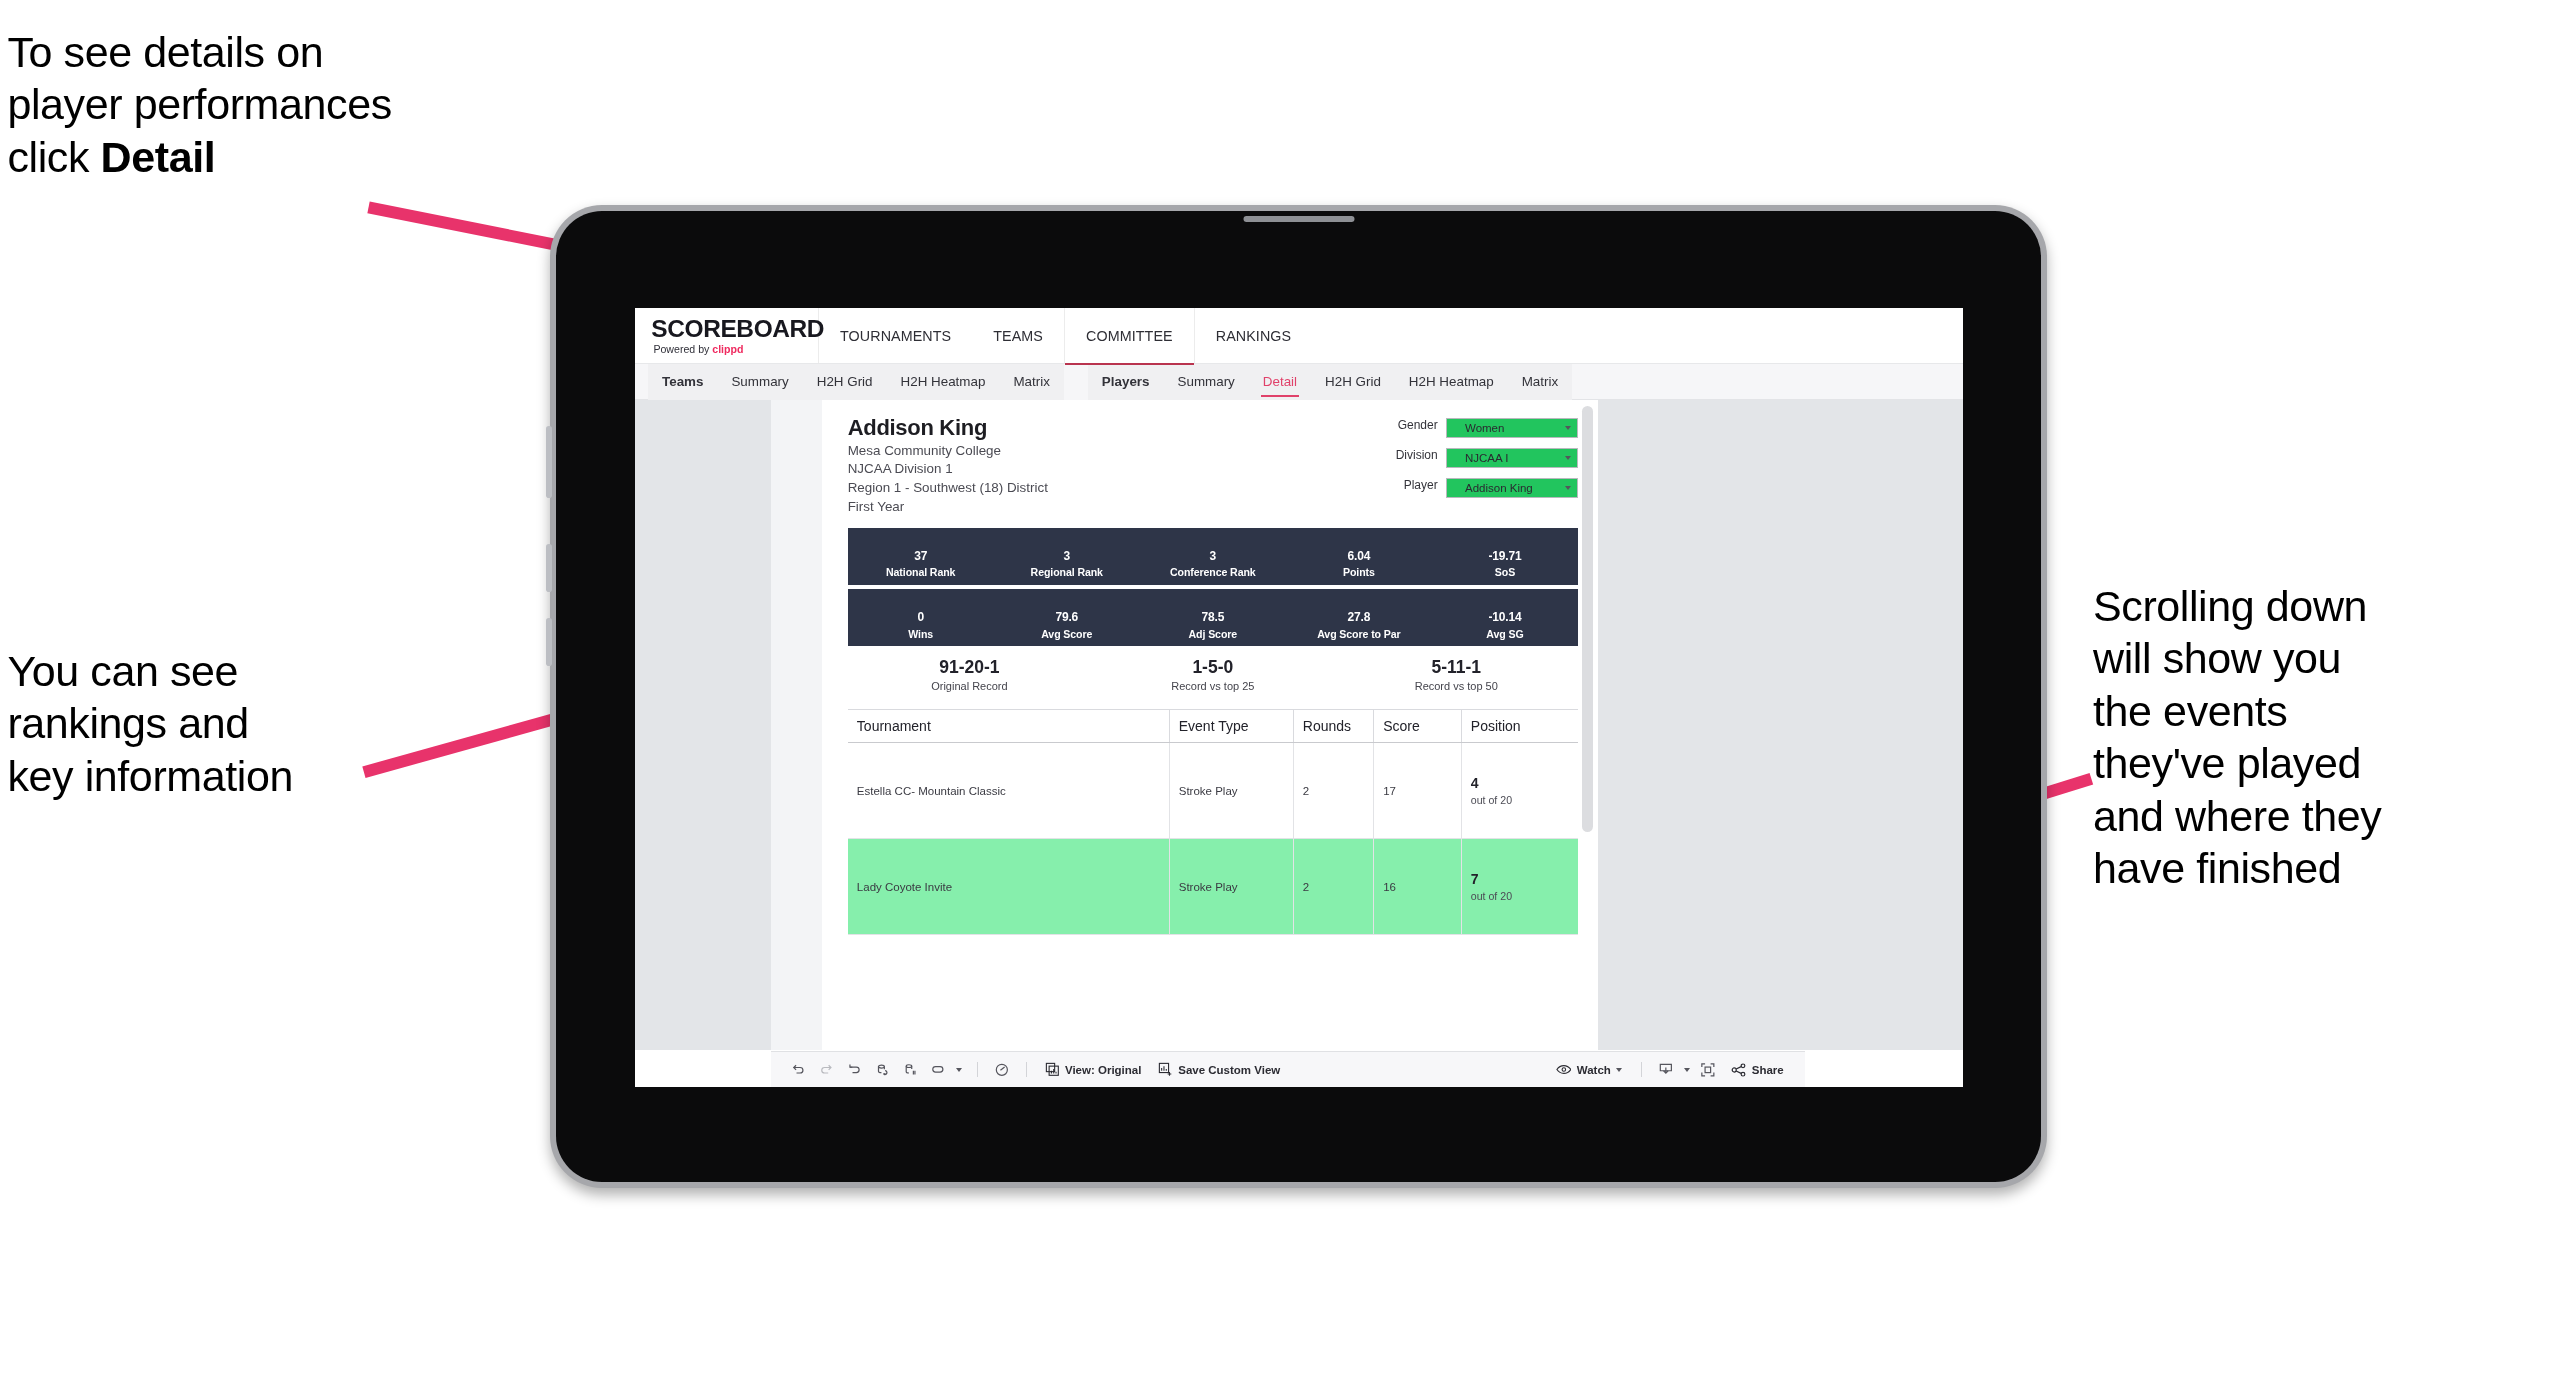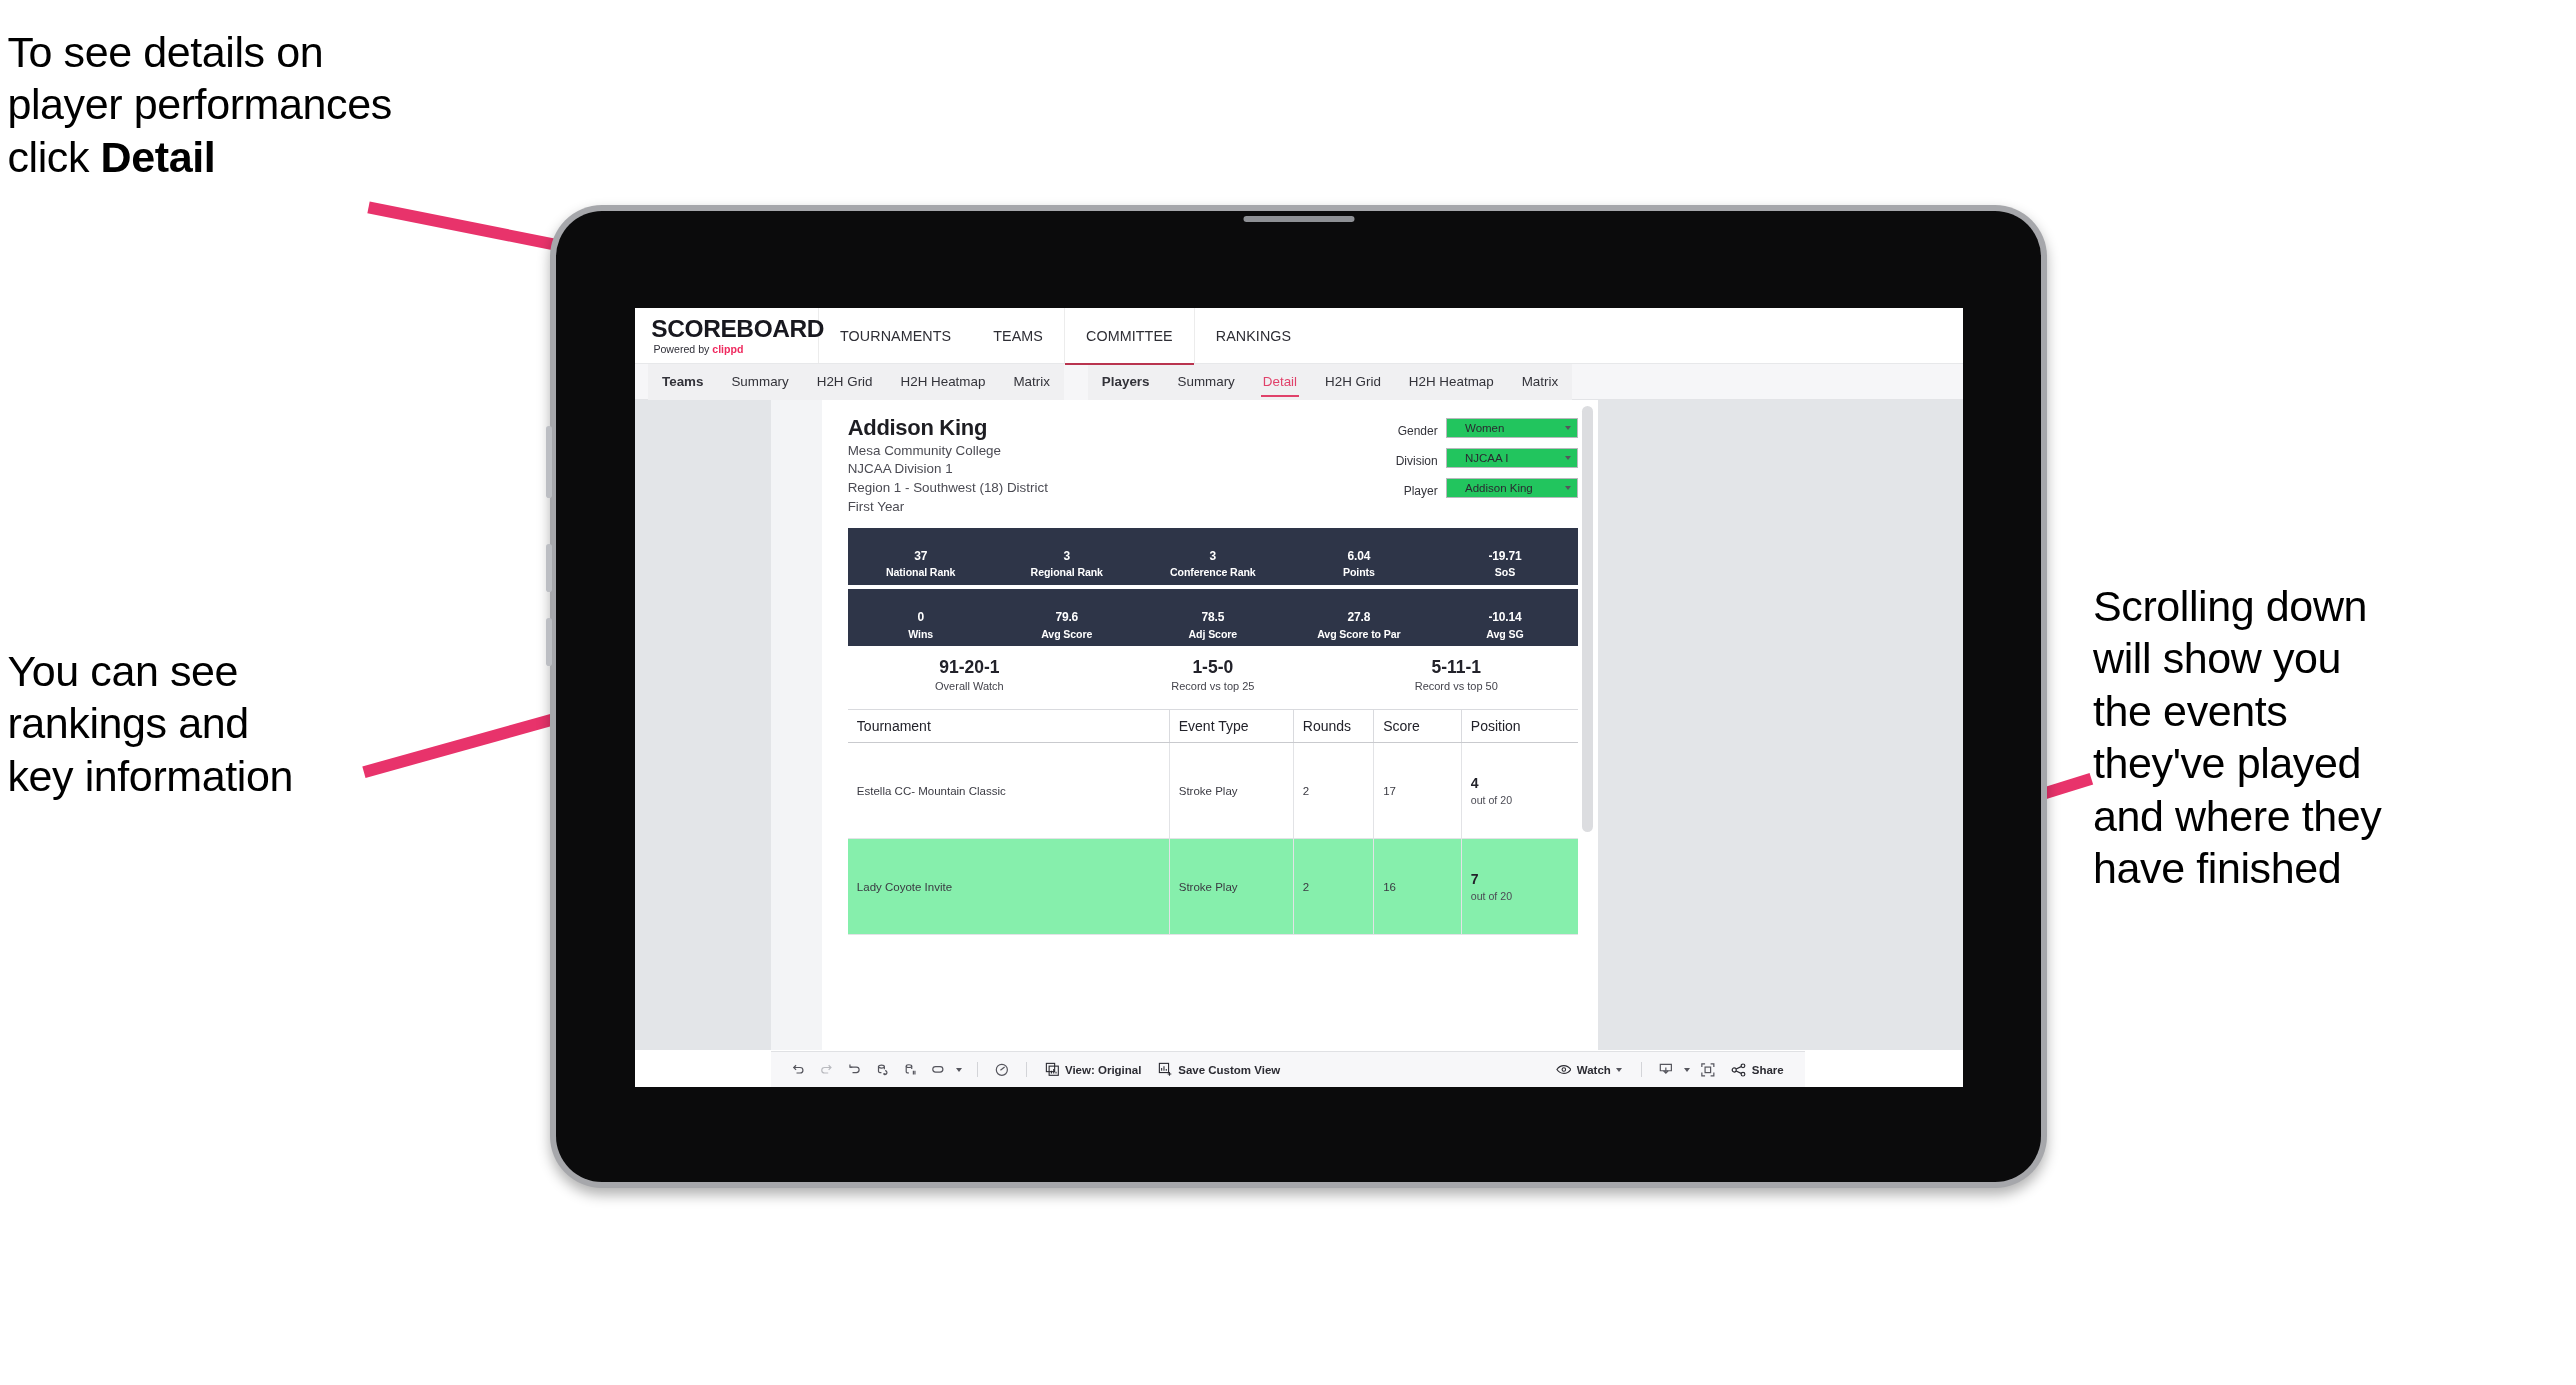--- a/index.html
+++ b/index.html
@@ -161,21 +161,21 @@
   #player-name {
     font-size: 22px; font-weight: 700; color: #1d1d22;
     letter-spacing: -0.3px; line-height: 1.18;
   }
   .player-meta {
     font-size: 13.4px; color: #4b4b53; line-height: 1.33; margin-top: 0.9px;
   }
 
   #filters { width: 184px; padding-top: 3.7px; }
   .filter-row {
-    display: flex; align-items: flex-end; justify-content: flex-end;
+    display: flex; align-items: flex-start; justify-content: flex-end;
     margin-bottom: 10px;
   }
   .filter-label {
     font-size: 12px; color: #33333a; margin-right: 8.3px; white-space: nowrap;
   }
   .filter-select {
     width: 132px; height: 20px;
     background: #22c55e;
     border: 0.9px solid #b8b9bd;
     display: flex; align-items: center;
@@ -440,21 +440,21 @@
             </div>
             <div class="band-cell">
               <div class="band-val">-10.14</div>
               <div class="band-lbl">Avg SG</div>
             </div>
           </div>
 
           <div id="record-row">
             <div class="rec-cell">
               <div class="rec-val">91-20-1</div>
-              <div class="rec-lbl">Overall Watch</div>
+              <div class="rec-lbl">Original Record</div>
             </div>
             <div class="rec-cell">
               <div class="rec-val">1-5-0</div>
               <div class="rec-lbl">Record vs top 25</div>
             </div>
             <div class="rec-cell">
               <div class="rec-val">5-11-1</div>
               <div class="rec-lbl">Record vs top 50</div>
             </div>
           </div>

